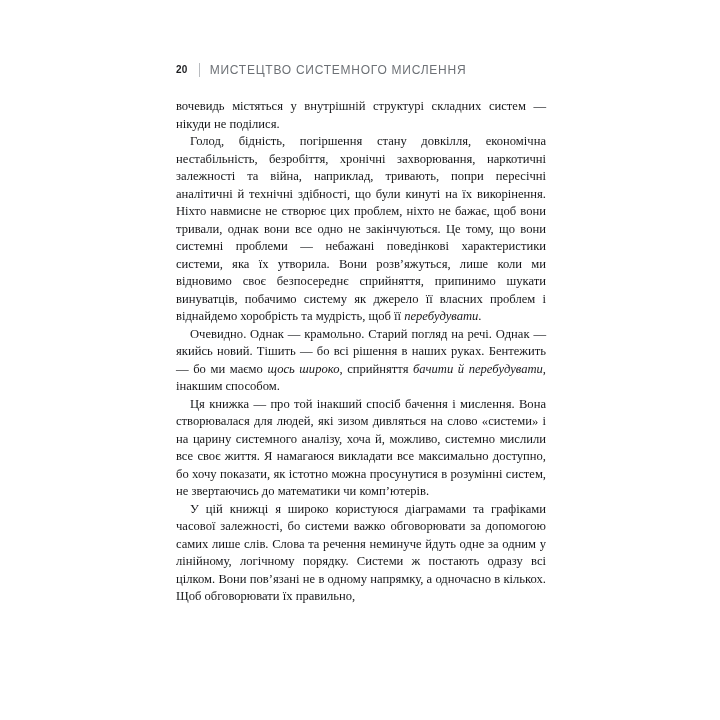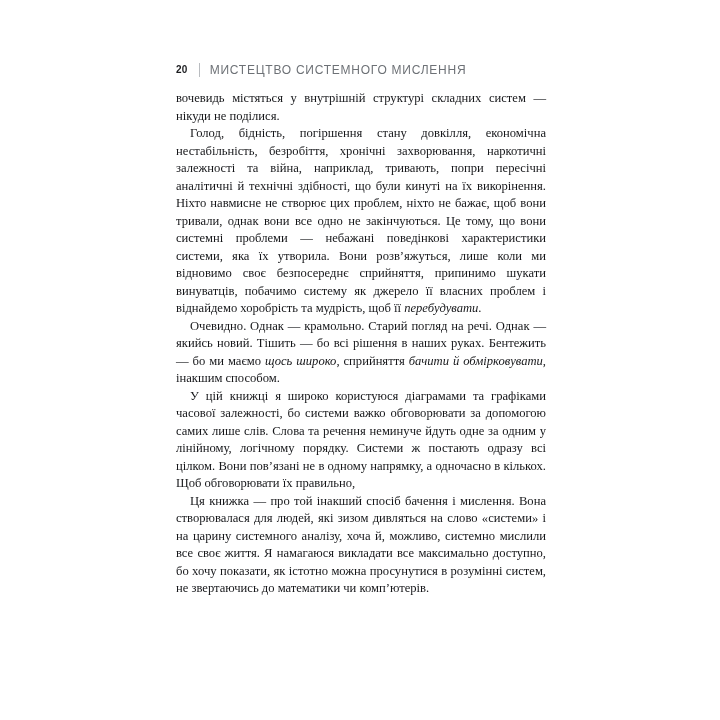--- a/index.html
+++ b/index.html
@@ -71,20 +71,21 @@
     margin: 0;
     font-size: 12.6px;
     line-height: 17.52px;
     text-align: justify;
     text-indent: 14px;
     hyphens: manual;
     word-spacing: 0px;
   }
   p.para.no-indent {
     text-indent: 0;
+    margin-top: 8px;
   }
   p.para i, p.para em {
   }
 </style>
 </head>
 <body>
 
 <div class="page">
 
   <div class="running-head">
@@ -97,26 +98,26 @@
 
     <p class="para no-indent">
       <span>вочевидь містяться у внутрішній структурі складних систем — нікуди не поділися.</span>
     </p>
 
     <p class="para">
       <span>Голод, бідність, погіршення стану довкілля, економічна нестабільність, безробіття, хронічні захворювання, наркотичні залежності та війна, наприклад, тривають, попри пересічні аналітичні й технічні здібності, що були кинуті на їх викорінення. Ніхто навмисне не створює цих проблем, ніхто не бажає, щоб вони тривали, однак вони все одно не закінчуються. Це тому, що вони системні проблеми — небажані поведінкові характеристики системи, яка їх утворила. Вони розв’яжуться, лише коли ми відновимо своє безпосереднє сприйняття, припинимо шукати винуватців, побачимо систему як джерело її власних проблем і віднайдемо хоробрість та мудрість, щоб її </span><i>перебудувати</i><span>.</span>
     </p>
 
     <p class="para">
-      <span>Очевидно. Однак — крамольно. Старий погляд на речі. Однак — якийсь новий. Тішить — бо всі рішення в наших руках. Бентежить — бо ми маємо </span><i>щось широко</i><span>, сприйняття </span><i>бачити й обмірковувати</i><span>, інакшим способом.</span>
+      <span>Очевидно. Однак — крамольно. Старий погляд на речі. Однак — якийсь новий. Тішить — бо всі рішення в наших руках. Бентежить — бо ми маємо </span><i>щось широко</i><span>, сприйняття </span><i>бачити й перебудувати</i><span>, інакшим способом.</span>
+    </p>
+
+    <p class="para">
+      <span>Ця книжка — про той інакший спосіб бачення і мислення. Вона створювалася для людей, які зизом дивляться на слово «системи» і на царину системного аналізу, хоча й, можливо, системно мислили все своє життя. Я намагаюся викладати все максимально доступно, бо хочу показати, як істотно можна просунутися в розумінні систем, не звертаючись до математики чи комп’ютерів.</span>
     </p>
 
     <p class="para">
       <span>У цій книжці я широко користуюся діаграмами та графіками часової залежності, бо системи важко обговорювати за допомогою самих лише слів. Слова та речення неминуче йдуть одне за одним у лінійному, логічному порядку. Системи ж постають одразу всі цілком. Вони пов’язані не в одному напрямку, а одночасно в кількох. Щоб обговорювати їх правильно,</span>
-    </p>
-
-    <p class="para">
-      <span>Ця книжка — про той інакший спосіб бачення і мислення. Вона створювалася для людей, які зизом дивляться на слово «системи» і на царину системного аналізу, хоча й, можливо, системно мислили все своє життя. Я намагаюся викладати все максимально доступно, бо хочу показати, як істотно можна просунутися в розумінні систем, не звертаючись до математики чи комп’ютерів.</span>
     </p>
 
   </div>
 
 </div>
 
 </body></html>

